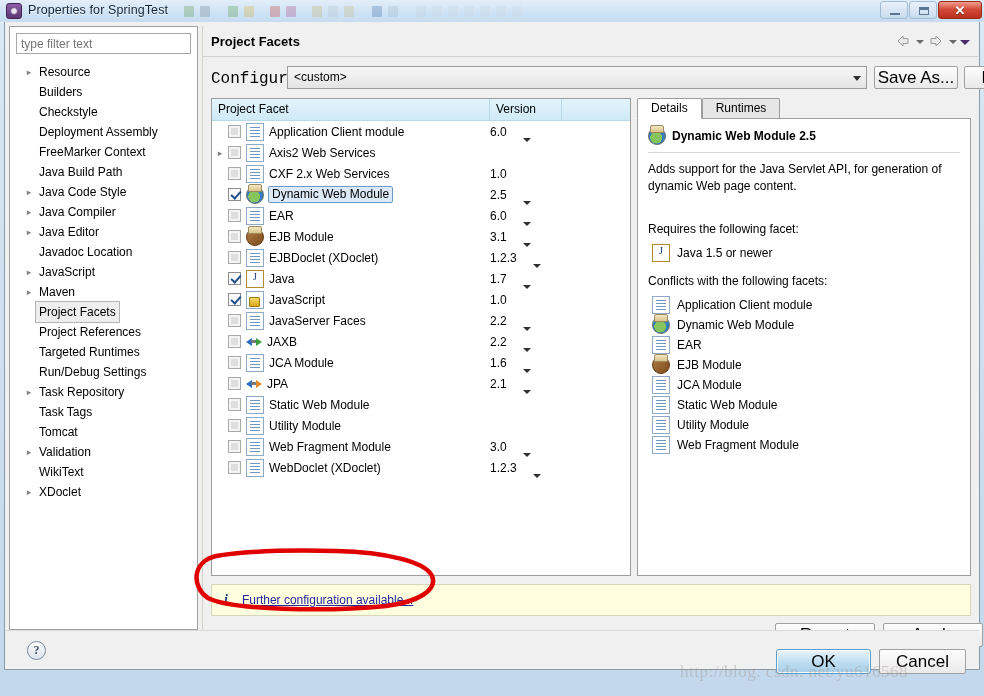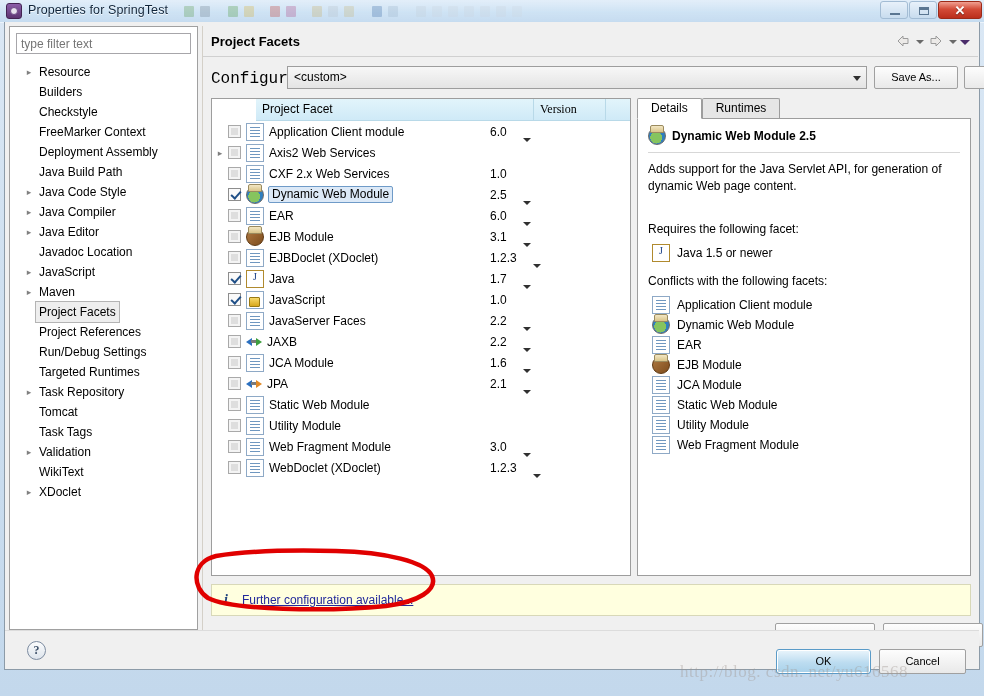--- a/index.html
+++ b/index.html
@@ -130,40 +130,40 @@
     border: 1px solid #9d9d9d; box-sizing: border-box;
   }
   .cfgcombo .val { position: absolute; left: 6px; top: 3px; font-size: 12px; }
   .cfgcombo .dd {
     position: absolute; right: 5px; top: 9px;
     border-left: 4px solid transparent; border-right: 4px solid transparent; border-top: 5px solid #303030;
   }
   .btn {
     background: linear-gradient(180deg,#fdfdfd,#e9e9e9);
     border: 1px solid #a0a0a0; box-sizing: border-box;
-    font-family: "Liberation Sans", sans-serif; font-size: 11px;
+    font-family: "Liberation Sans", sans-serif; font-size: 17px;
     text-align: center; color: #000; border-radius: 2px;
   }
   .btn.saveas { position: absolute; left: 663px; top: 0; width: 84px; height: 23px; line-height: 21px; }
   .btn.delete { position: absolute; left: 753px; top: 0; width: 84px; height: 23px; line-height: 21px; }
 
   
   .ftable {
     position: absolute; left: 8px; top: 72px; width: 420px; height: 478px;
     background: #fff; border: 1px solid #9d9d9d; box-sizing: border-box; overflow: hidden;
   }
-  .fthead { display: flex; height: 22px; background: #fff; padding-left: 44px; }
+  .fthead { display: flex; height: 22px; background: #fff; }
   .fth {
     background: linear-gradient(180deg,#e2f4fb,#cfeaf7);
     border-right: 1px solid #b8d9e8; border-bottom: 1px solid #b8d9e8;
     font-size: 12px; line-height: 21px; padding-left: 6px; box-sizing: border-box;
     color: #000;
   }
   .fth.c1 { width: 278px; }
-  .fth.c2 { width: 72px; font-family: Liberation Serif, serif; }
+  .fth.c2 { width: 72px; }
   .fth.c3 { flex: 1; border-right: none; }
   .frow { display: flex; height: 21px; align-items: center; font-size: 12px; }
   .fc1 { width: 278px; display: flex; align-items: center; box-sizing: border-box; }
   .fc2 { width: 72px; box-sizing: border-box; }
   .fc3 { flex: 1; }
   .rowarrow { width: 16px; text-align: center; color: #7f7f7f; font-size: 9px; }
   .rowarrow.none { color: transparent; }
   .cb {
     width: 13px; height: 13px; box-sizing: border-box;
     border: 1px solid #a9a9a9; background: #f4f4f4; position: relative;
@@ -346,28 +346,28 @@
           <div class="tnode">
             <span class="tarrow none">▸</span>
             <span class="tlabel">Builders</span>
           </div>
           <div class="tnode">
             <span class="tarrow none">▸</span>
             <span class="tlabel">Checkstyle</span>
           </div>
           <div class="tnode">
             <span class="tarrow none">▸</span>
+            <span class="tlabel">Deployment Assembly</span>
+          </div>
+          <div class="tnode">
+            <span class="tarrow none">▸</span>
             <span class="tlabel">FreeMarker Context</span>
           </div>
           <div class="tnode">
             <span class="tarrow none">▸</span>
-            <span class="tlabel">Deployment Assembly</span>
-          </div>
-          <div class="tnode">
-            <span class="tarrow none">▸</span>
             <span class="tlabel">Java Build Path</span>
           </div>
           <div class="tnode">
             <span class="tarrow">▸</span>
             <span class="tlabel">Java Code Style</span>
           </div>
           <div class="tnode">
             <span class="tarrow">▸</span>
             <span class="tlabel">Java Compiler</span>
           </div>
@@ -390,37 +390,37 @@
           <div class="tnode sel">
             <span class="tarrow none">▸</span>
             <span class="tlabel">Project Facets</span>
           </div>
           <div class="tnode">
             <span class="tarrow none">▸</span>
             <span class="tlabel">Project References</span>
           </div>
           <div class="tnode">
             <span class="tarrow none">▸</span>
+            <span class="tlabel">Targeted Runtimes</span>
+          </div>
+          <div class="tnode">
+            <span class="tarrow none">▸</span>
             <span class="tlabel">Run/Debug Settings</span>
           </div>
           <div class="tnode">
-            <span class="tarrow none">▸</span>
-            <span class="tlabel">Targeted Runtimes</span>
-          </div>
-          <div class="tnode">
             <span class="tarrow">▸</span>
             <span class="tlabel">Task Repository</span>
           </div>
           <div class="tnode">
             <span class="tarrow none">▸</span>
+            <span class="tlabel">Task Tags</span>
+          </div>
+          <div class="tnode">
+            <span class="tarrow none">▸</span>
             <span class="tlabel">Tomcat</span>
-          </div>
-          <div class="tnode">
-            <span class="tarrow none">▸</span>
-            <span class="tlabel">Task Tags</span>
           </div>
           <div class="tnode">
             <span class="tarrow">▸</span>
             <span class="tlabel">Validation</span>
           </div>
           <div class="tnode">
             <span class="tarrow none">▸</span>
             <span class="tlabel">WikiText</span>
           </div>
           <div class="tnode">

